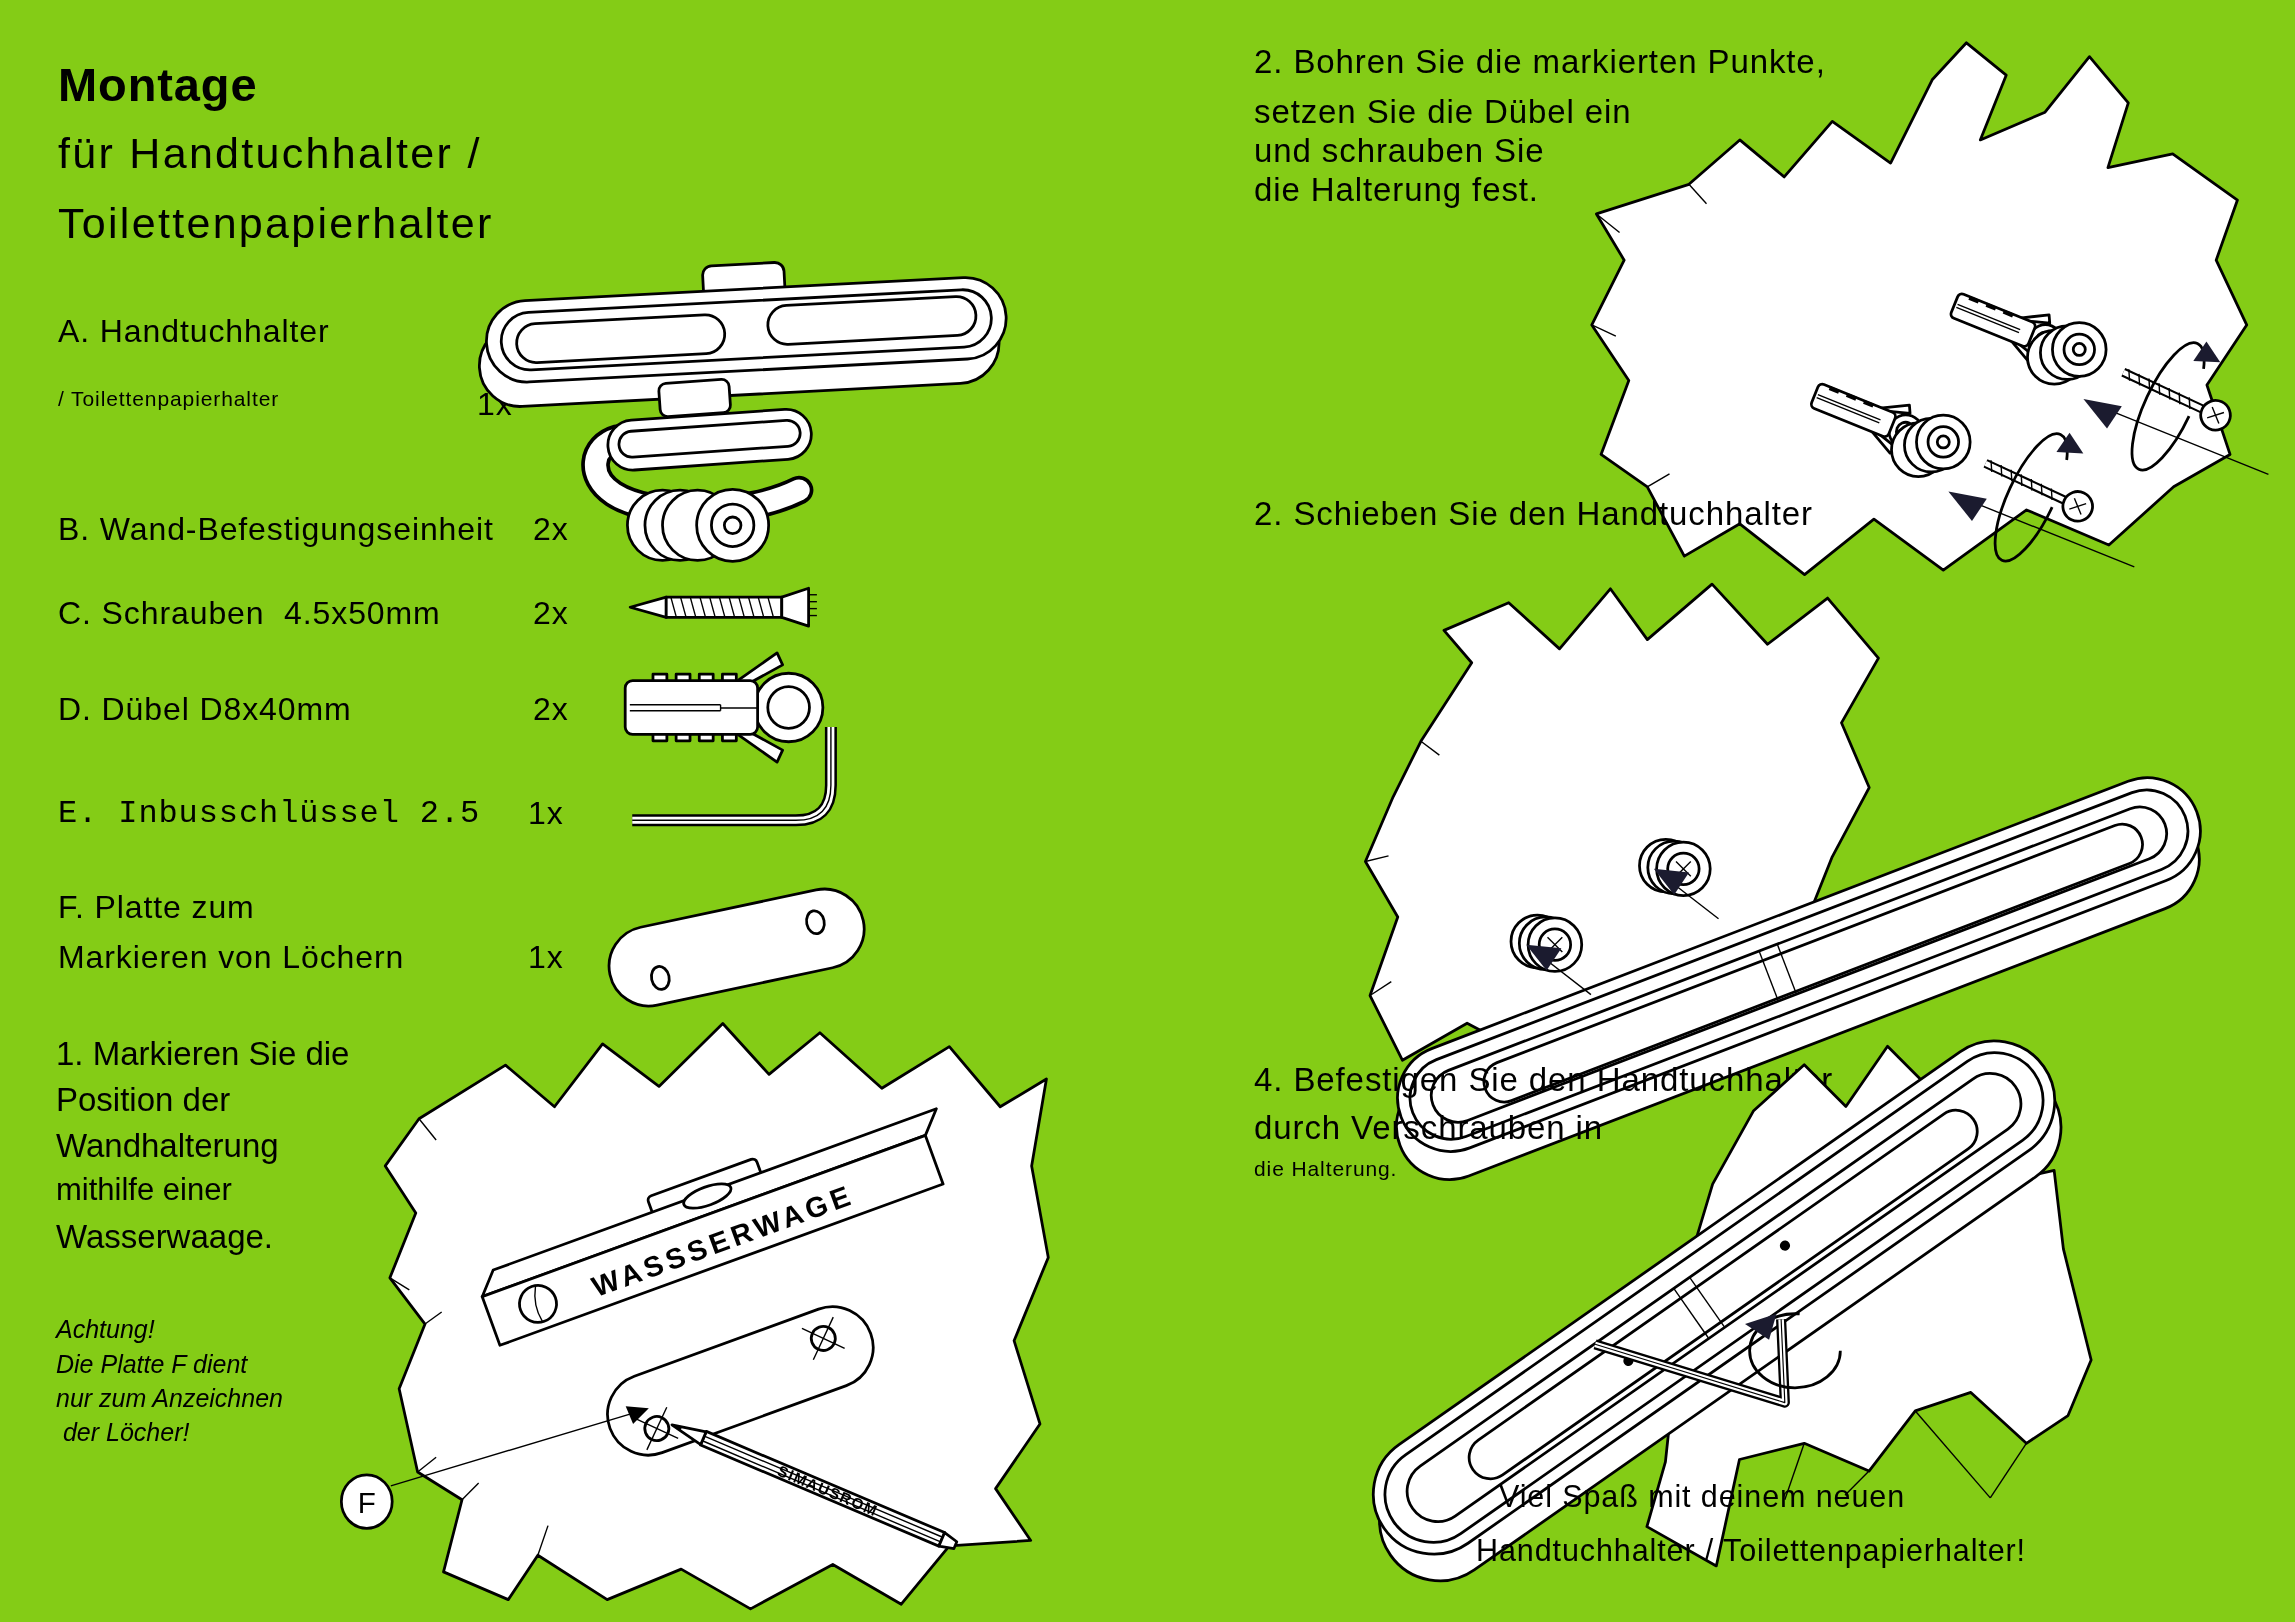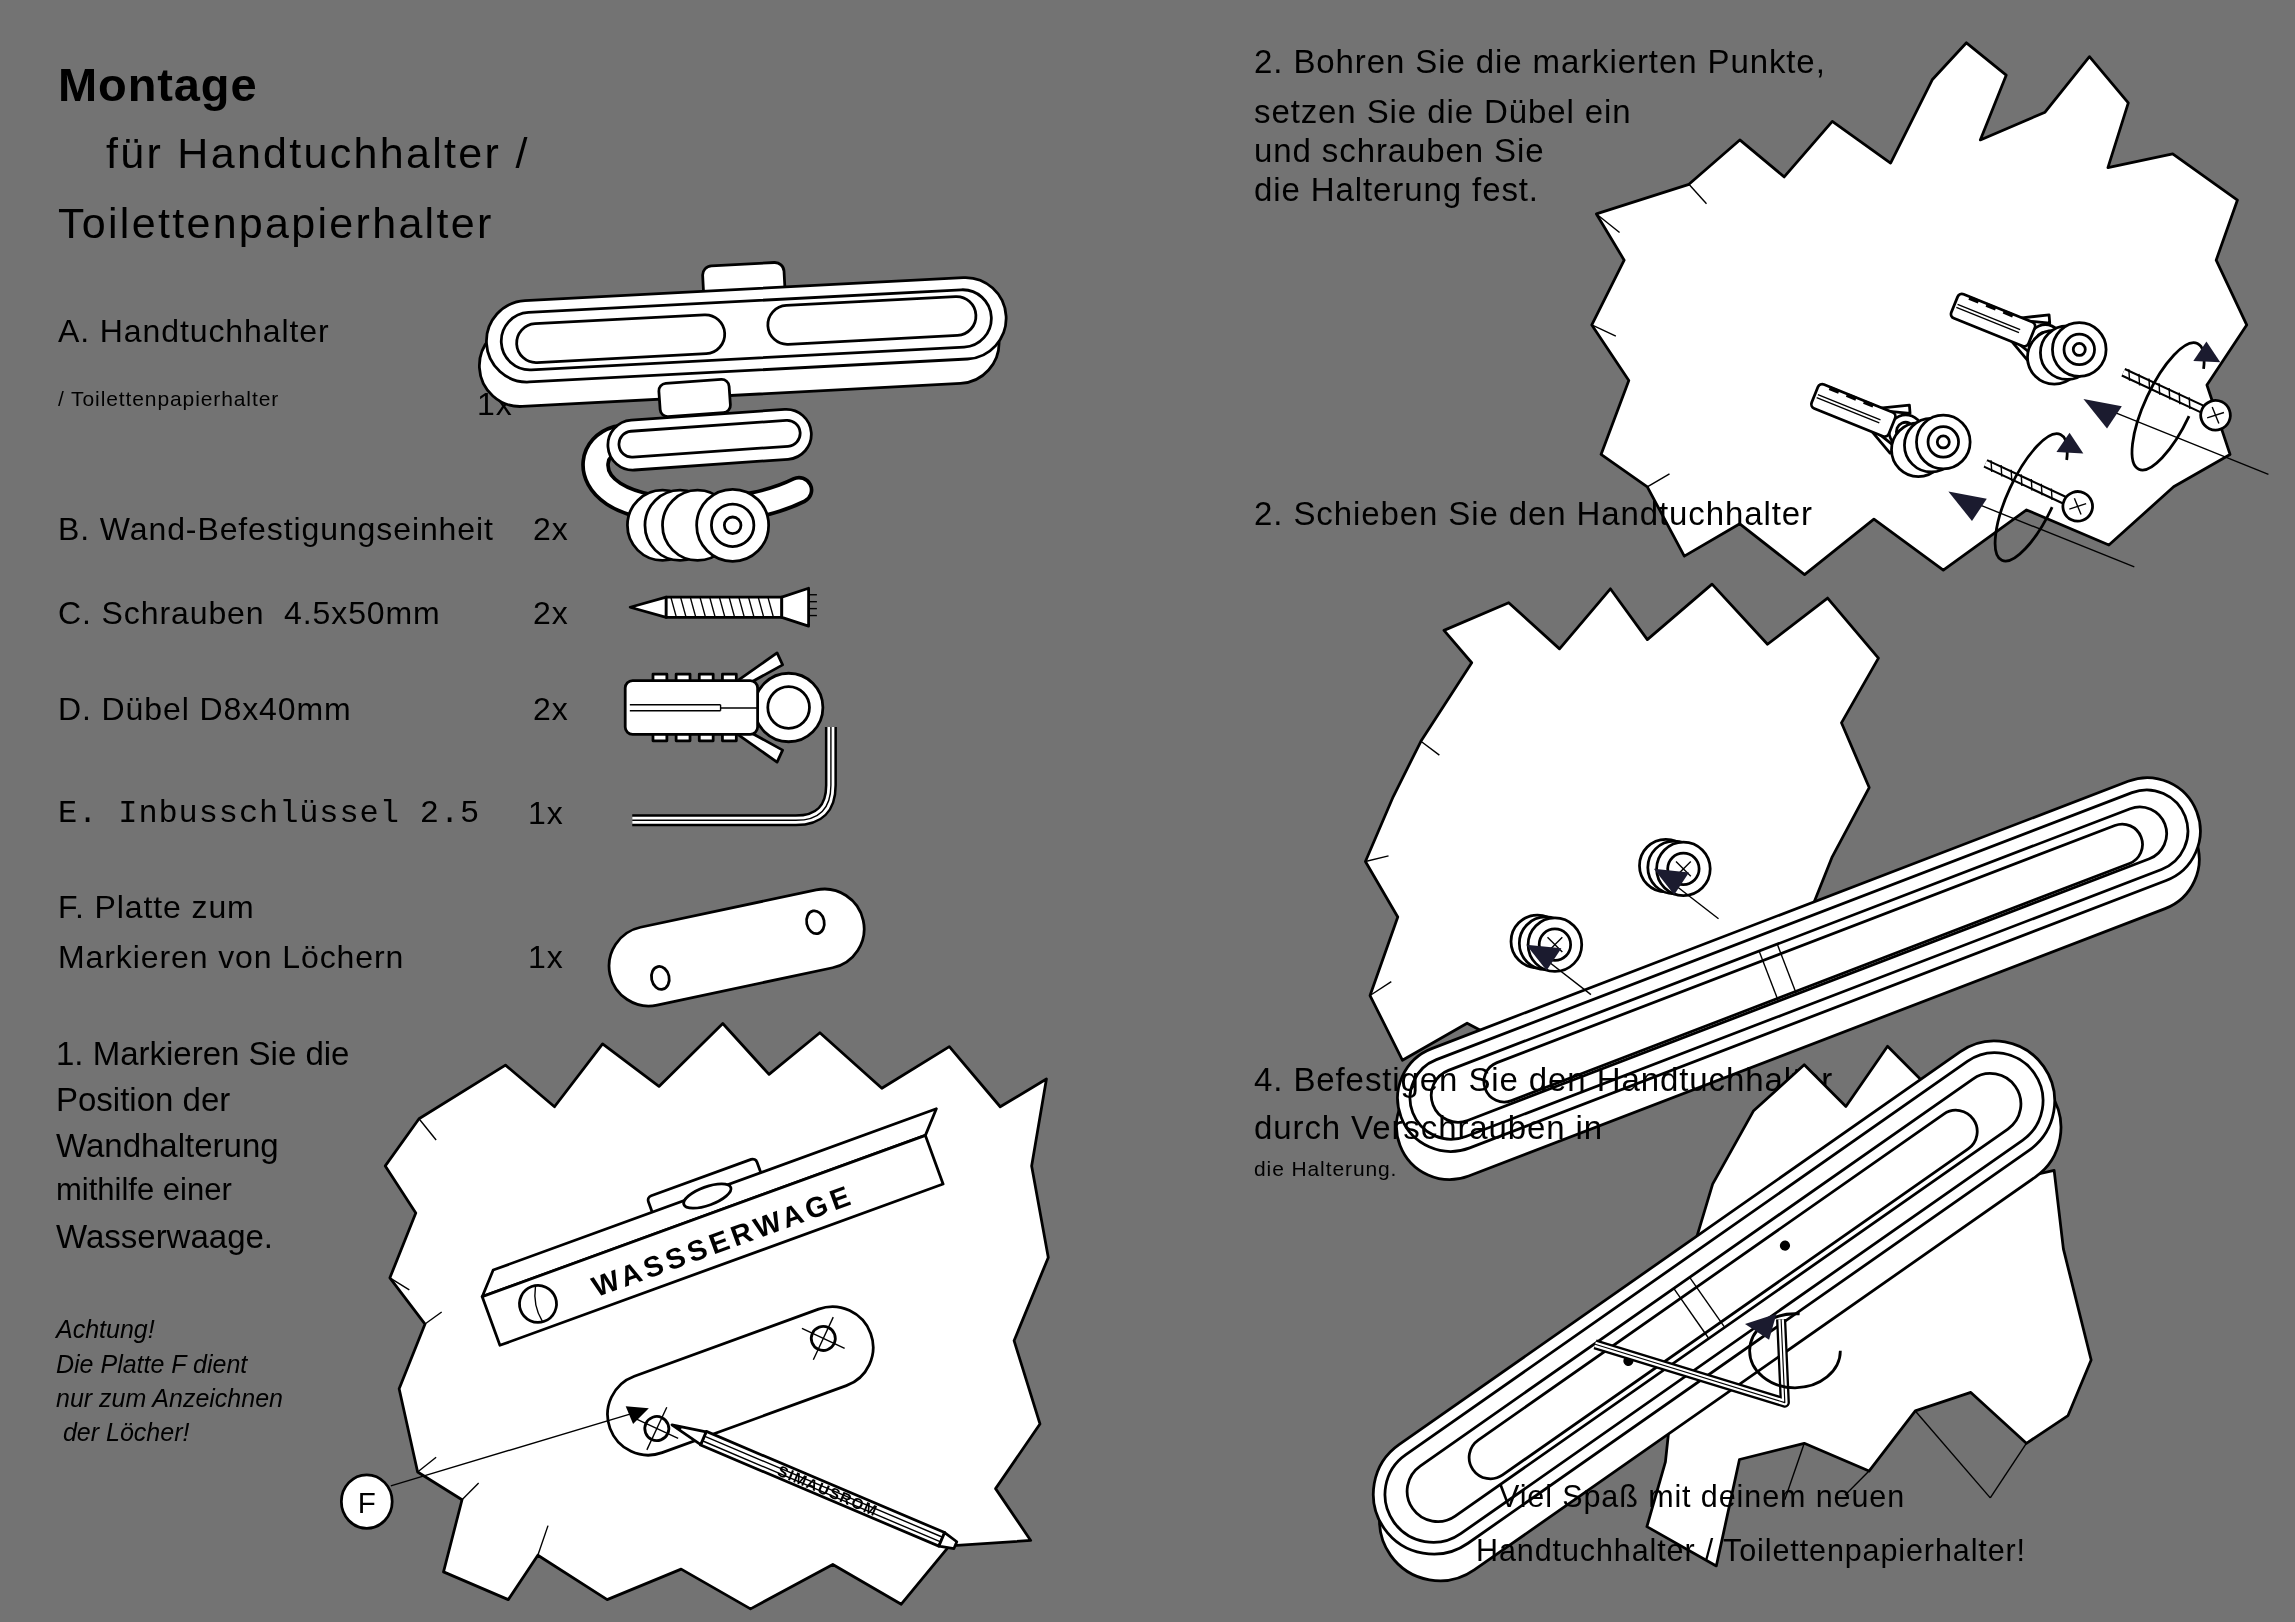--- a/index.html
+++ b/index.html
@@ -1,34 +1,34 @@
 <!DOCTYPE html>
 <html style="font-size:7.4px"><head>
 <meta charset="utf-8">
 <style>
   html,body{margin:0;padding:0;background:#ffffff;}
-  .page{position:relative;width:2295px;height:1623px;background:#737373;overflow:hidden;
+  .page{position:relative;width:2295px;height:1623px;background:#84cc16;overflow:hidden;
         font-family:"Liberation Sans",sans-serif;color:#000;}
   .t{position:absolute;white-space:pre;color:#000;line-height:1.1;}
   .geo{letter-spacing:0.9px;}
   .title{font-weight:700;letter-spacing:0.9px;}
   .it{font-style:italic;}
   svg{position:absolute;overflow:visible;}
   svg *{vector-effect:none;}
   .wh{stroke:#000;fill:#fff;stroke-width:6;stroke-linejoin:round;}
   .thin{stroke:#000;fill:none;stroke-width:3;}
   text{fill:#000;stroke:none;font-family:"Liberation Sans",sans-serif;}
 </style>
 </head>
 <body>
 
 <div class="page">
 
   <div class="t title geo" style="left:58px;top:59px;font-size:47px;">Montage</div>
-  <div class="t geo" style="left:58px;top:130px;font-size:43px;letter-spacing:2.3px;margin-left:48px;">für Handtuchhalter /</div>
+  <div class="t geo" style="left:58px;top:130px;font-size:43px;letter-spacing:2.3px;">für Handtuchhalter /</div>
   <div class="t geo" style="left:58px;top:200px;font-size:43px;letter-spacing:2.3px;">Toilettenpapierhalter</div>
 
   <div class="t geo" style="left:58px;top:314px;font-size:32px;">A. Handtuchhalter</div>
   <div class="t geo" style="left:58px;top:387px;font-size:21px;">/ Toilettenpapierhalter</div>
   <div class="t geo" style="left:477px;top:387px;font-size:32px;">1x</div>
 
   <div class="t geo" style="left:58px;top:512px;font-size:32px;">B. Wand-Befestigungseinheit</div>
   <div class="t geo" style="left:533px;top:512px;font-size:32px;">2x</div>
 
   <div class="t geo" style="left:58px;top:596px;font-size:32px;">C. Schrauben  4.5x50mm</div>

